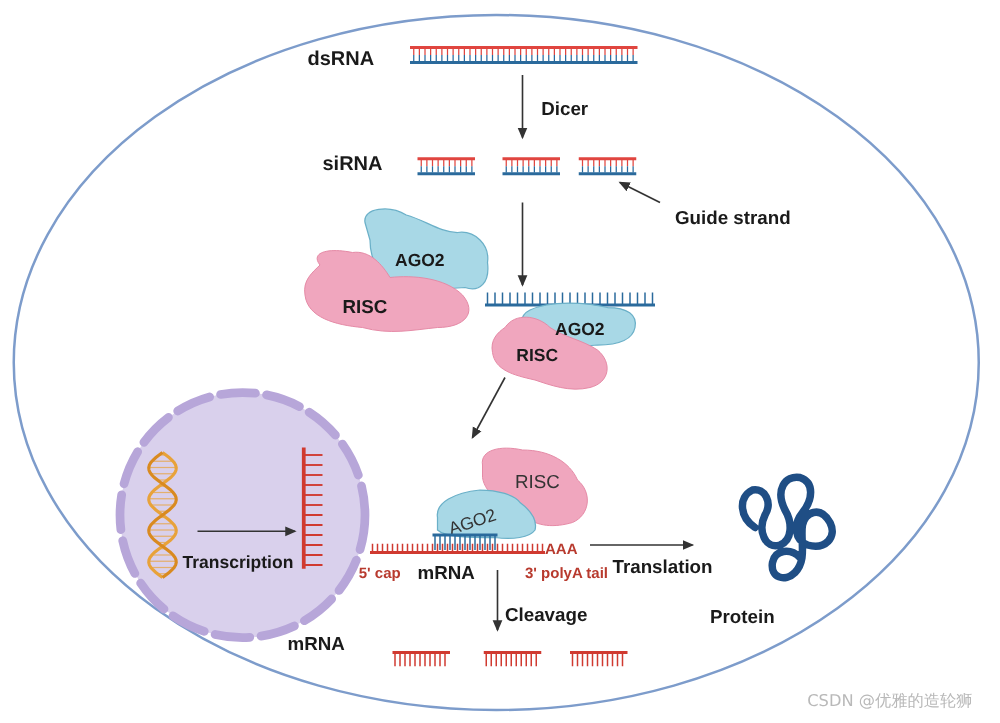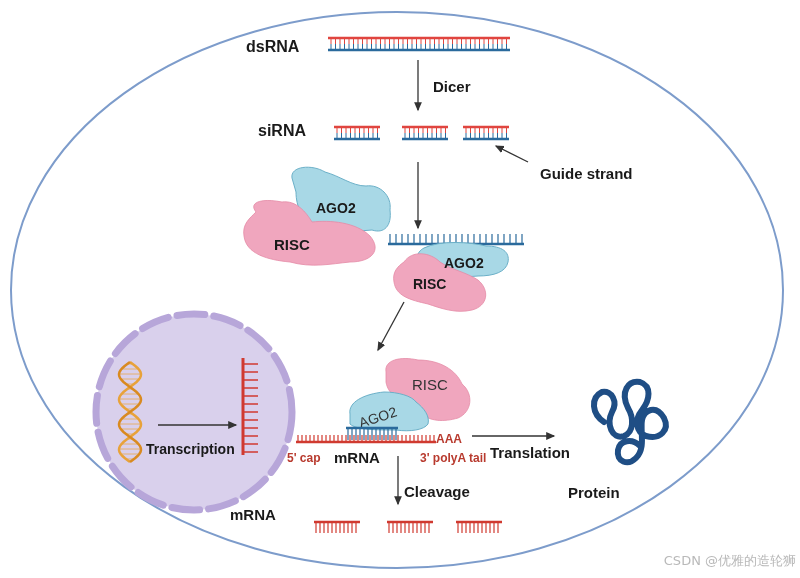--- a/index.html
+++ b/index.html
@@ -1,20 +1,20 @@
 <!DOCTYPE html>
 <html><head>
 <meta charset="utf-8">
 <style>
   html, body { margin: 0; padding: 0; background: #ffffff; }
   body { width: 800px; height: 578px; position: relative; overflow: hidden; font-family: "Liberation Sans", sans-serif; }
   svg#diagram { position: absolute; left: 0; top: 0; }
   .lbl { font-family: "Liberation Sans", sans-serif; font-weight: bold; fill: #1a1a1a; }
   .lbl-red { font-family: "Liberation Sans", sans-serif; font-weight: bold; fill: #b83a2e; }
-  .wm { position: absolute; right: 4px; bottom: 8px; font-family: "DejaVu Sans", sans-serif; font-size: 13px; color: #b9b9b9; }
+  .wm { position: absolute; right: 22px; bottom: 8px; font-family: "DejaVu Sans", sans-serif; font-size: 13px; color: #b9b9b9; }
 </style>
 </head>
 <body>
 
 <svg id="diagram" width="800" height="578" viewBox="0 0 800 578">
   <defs>
     <marker id="arr" markerWidth="8" markerHeight="8" refX="6" refY="4" orient="auto">
       <path d="M0,1 L7,4 L0,7 Z" fill="#333"></path>
     </marker>
   </defs>

